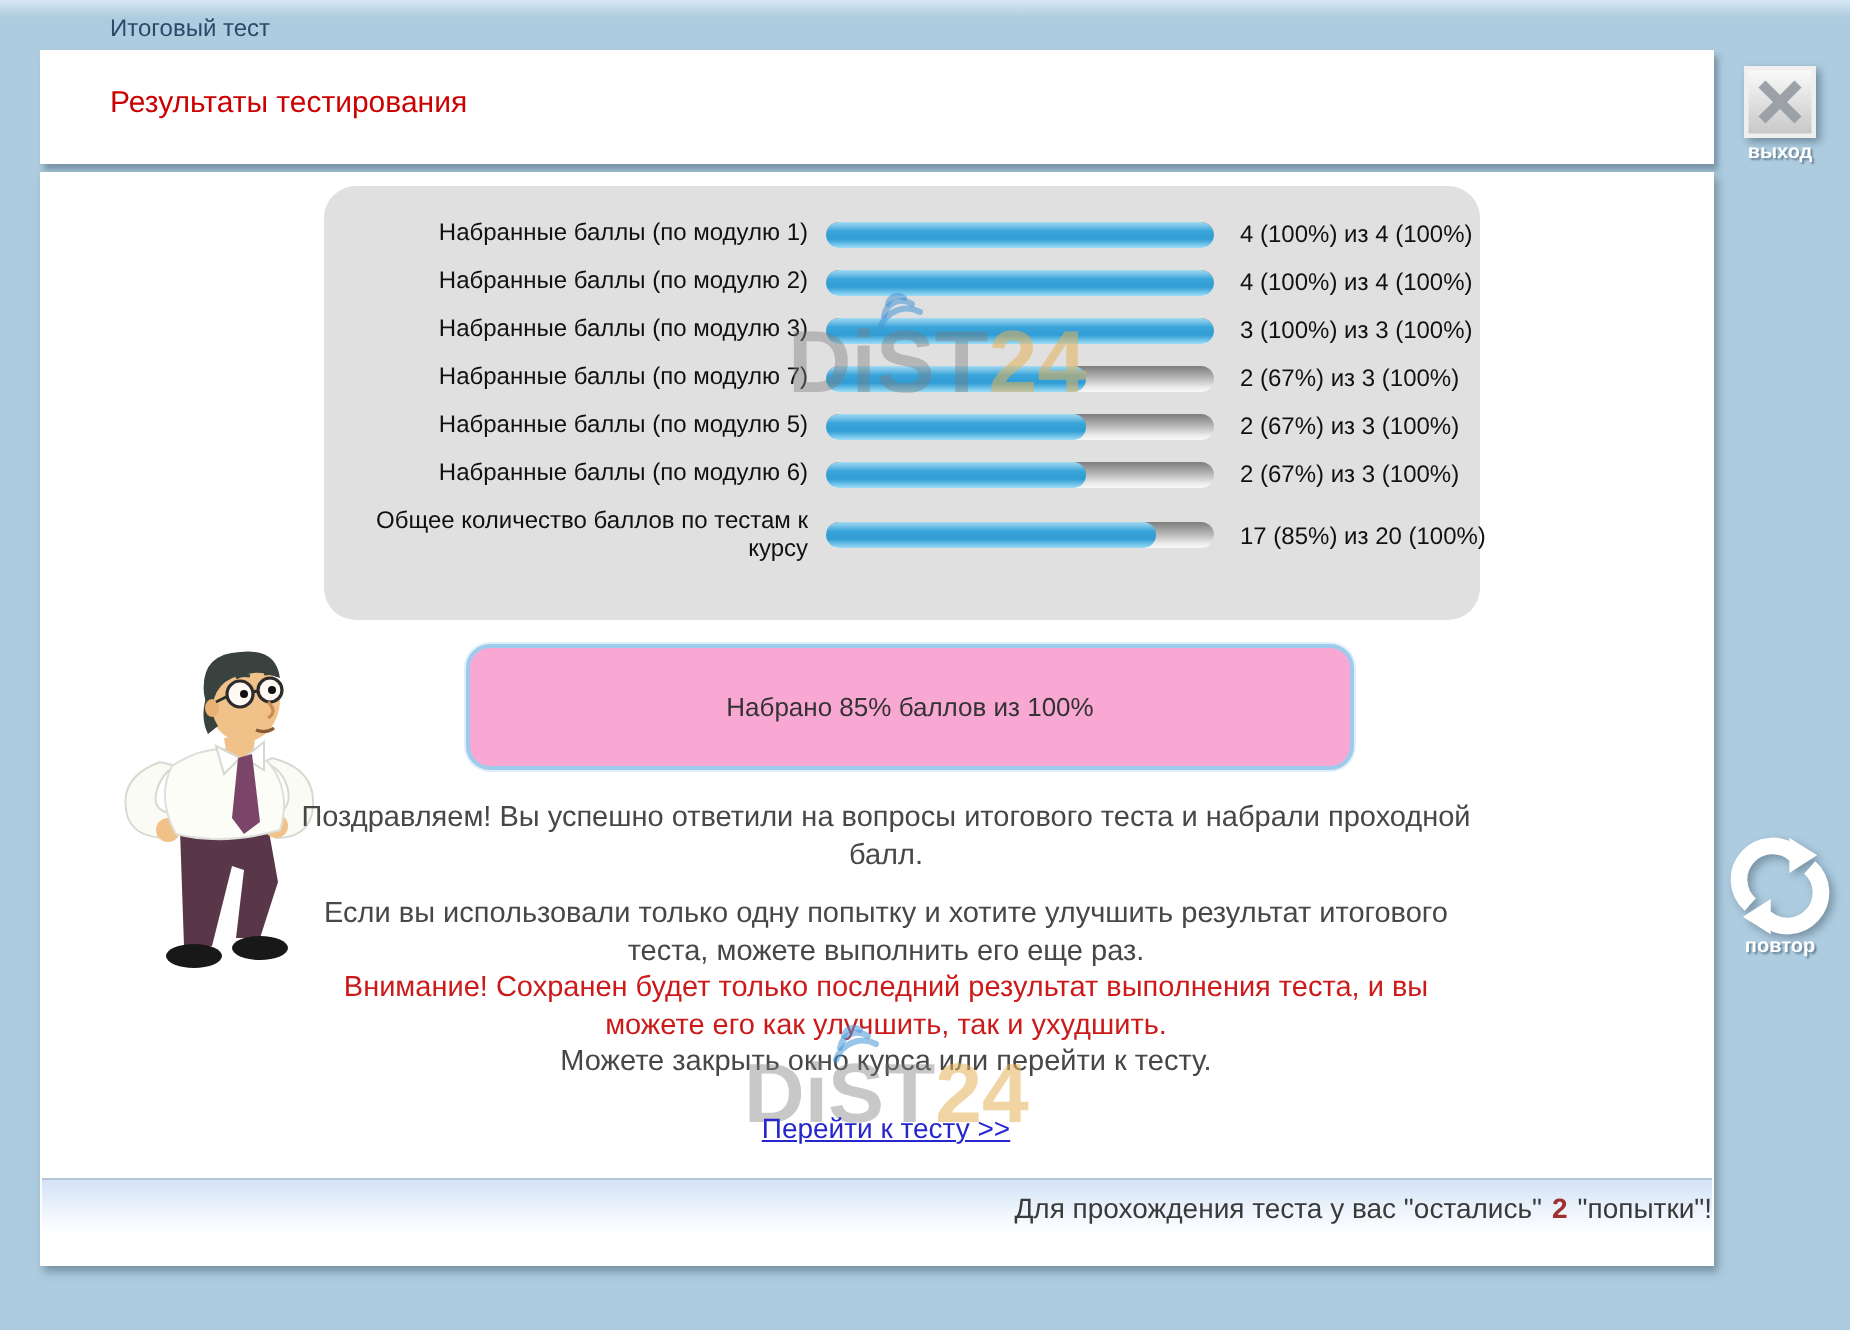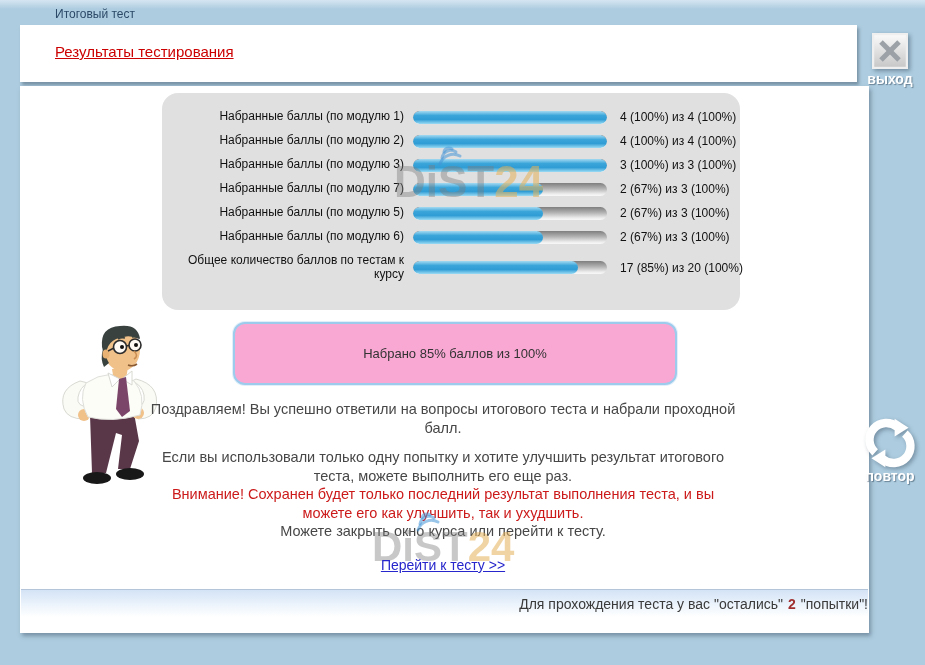--- a/index.html
+++ b/index.html
@@ -8,24 +8,24 @@
     background:#adccdf;
     font-family:"Liberation Sans", sans-serif;
     -webkit-font-smoothing:antialiased;
   }
   .top-strip{position:absolute;left:0;top:0;right:0;height:9px;
     background:linear-gradient(180deg,#d6e6f2,#adccdf);}
   .window-title{position:absolute;left:55px;top:7px;font-size:12px;color:#2c4a68;}
 
   .header-panel{position:absolute;left:20px;top:25px;width:837px;height:57px;
     background:#ffffff;box-shadow:2px 3px 3px rgba(70,90,110,.5);}
-  .header-title{position:absolute;left:35px;top:18px;font-size:15px;color:#cc0000;text-decoration:underline;}
+  .header-title{position:absolute;left:35px;top:18px;font-size:15px;color:#cc0000;}
 
   .main-panel{position:absolute;left:20px;top:86px;width:837px;height:547px;
-    background:#ffffff;box-shadow:2px 3px 4px rgba(70,90,110,.5);padding-left:12px;}
+    background:#ffffff;box-shadow:2px 3px 4px rgba(70,90,110,.5);}
 
   
   .gray-panel{position:absolute;left:142px;top:7px;width:578px;height:217px;
     background:#e0e0e0;border-radius:16px;}
   .rows{padding:17px 10px 0 10px;}
   .bar-row{display:flex;align-items:center;margin:0 0 10px 0;}
   .bar-row.total{margin-top:4px;}
   .bar-label{width:232px;text-align:right;font-size:12px;line-height:1.15;
     color:#111;padding-right:9px;flex-shrink:0;}
   .bar-track{width:194px;height:13px;border-radius:7px;flex-shrink:0;
@@ -63,21 +63,21 @@
     background:linear-gradient(180deg,#d4e3f6 0%,#eef5fc 60%,#ffffff 100%);
     border-top:1px solid #b4c4d9;
     display:flex;align-items:center;justify-content:flex-end;
     font-size:14px;color:#3a3a3a;}
   .attempts-bar b{color:#a03030;margin:0 5px;}
 
   
   .side-btn{position:absolute;cursor:pointer;}
   .exit-btn{left:872px;top:33px;width:36px;height:36px;filter:drop-shadow(2px 2px 2px rgba(40,60,80,.45));}
   .side-label{position:absolute;width:70px;text-align:center;color:#fff;
-    font-size:14px;font-weight:bold;text-shadow:1px 1px 1px rgba(60,80,100,.6);}
+    font-size:10px;font-weight:bold;text-shadow:1px 1px 1px rgba(60,80,100,.6);}
   .exit-label{left:855px;top:71px;}
   .repeat-btn{left:864px;top:417px;width:52px;height:52px;filter:drop-shadow(2px 2px 2px rgba(40,60,80,.4));}
   .repeat-label{left:855px;top:468px;}
 </style>
 </head>
 <body>
 
 <div class="top-strip"></div>
 <div class="window-title">Итоговый тест</div>
 

